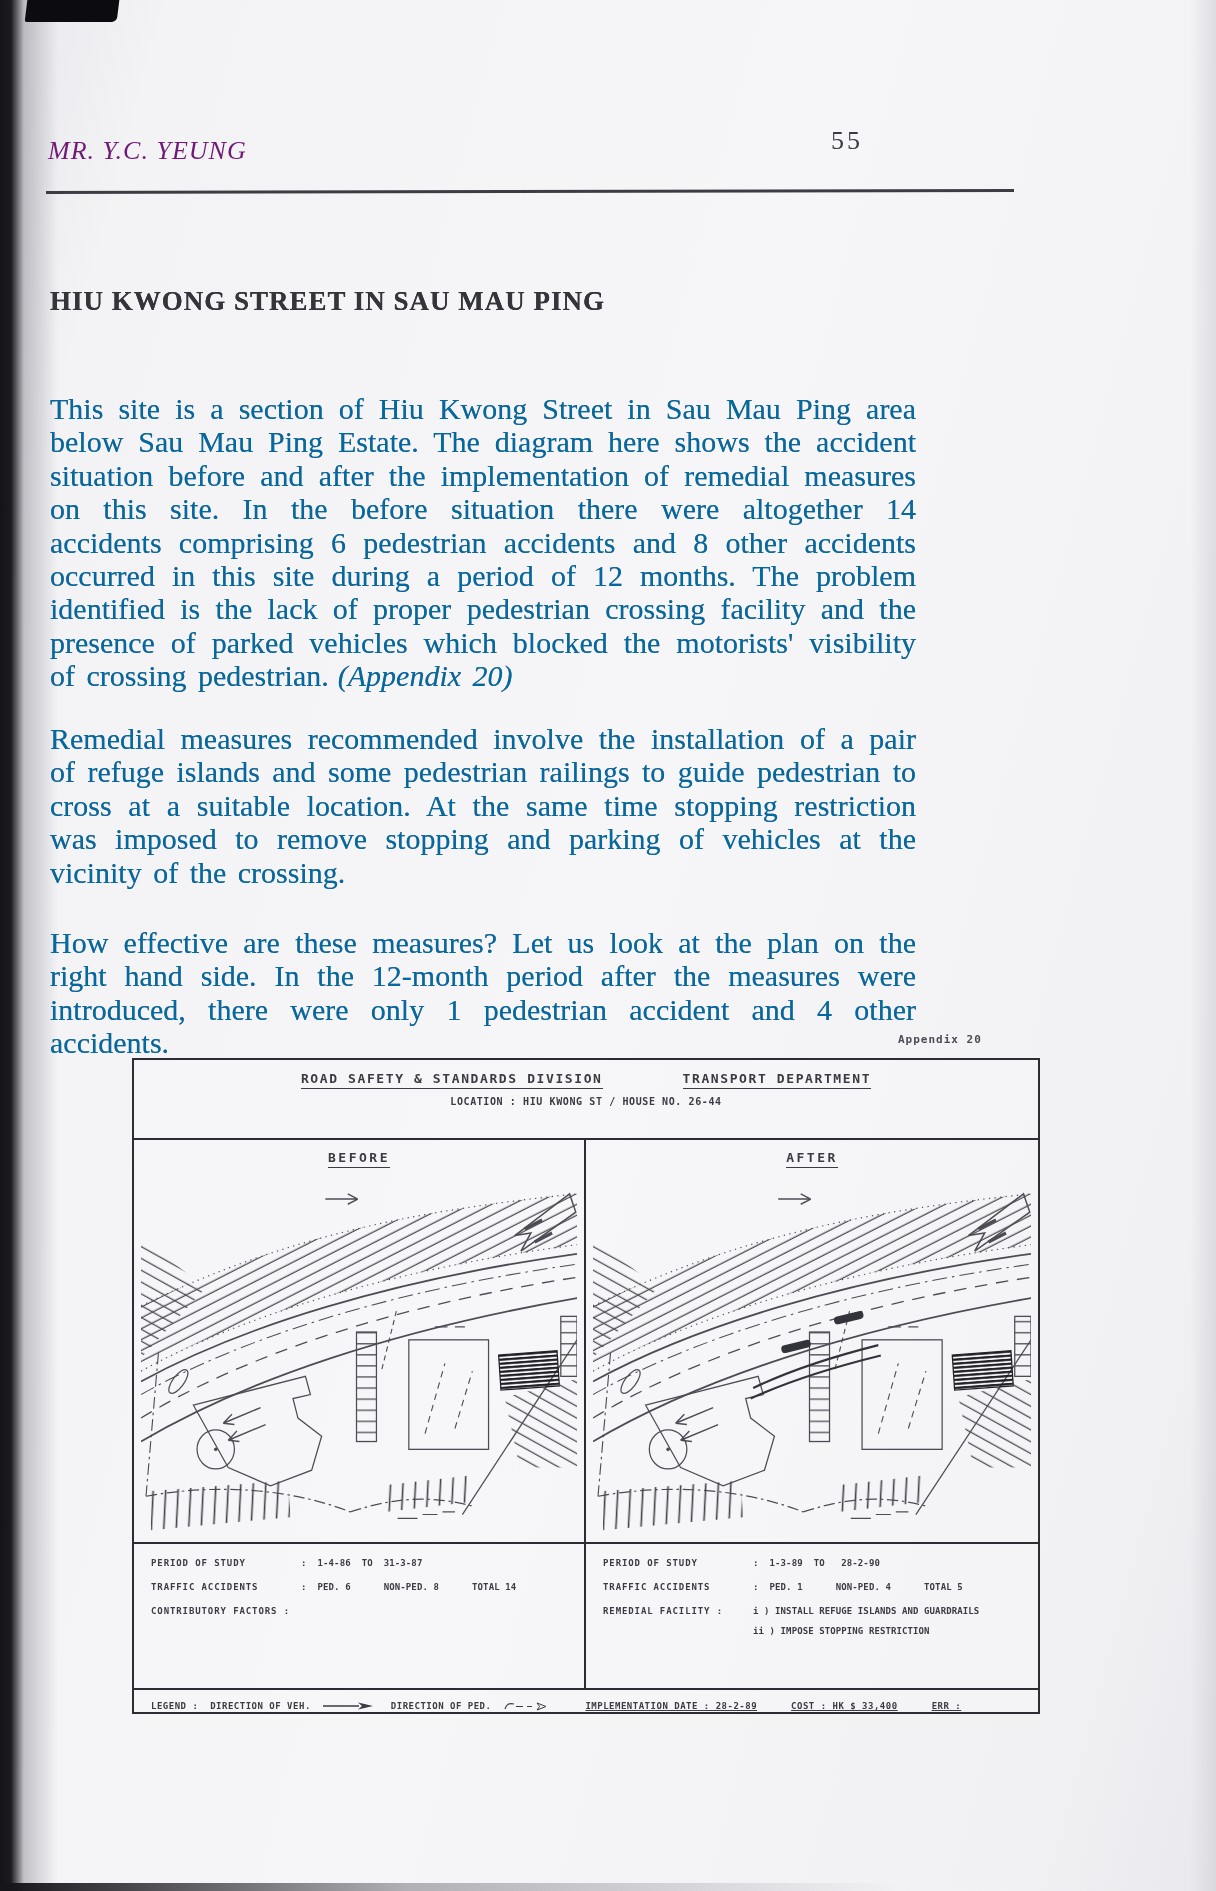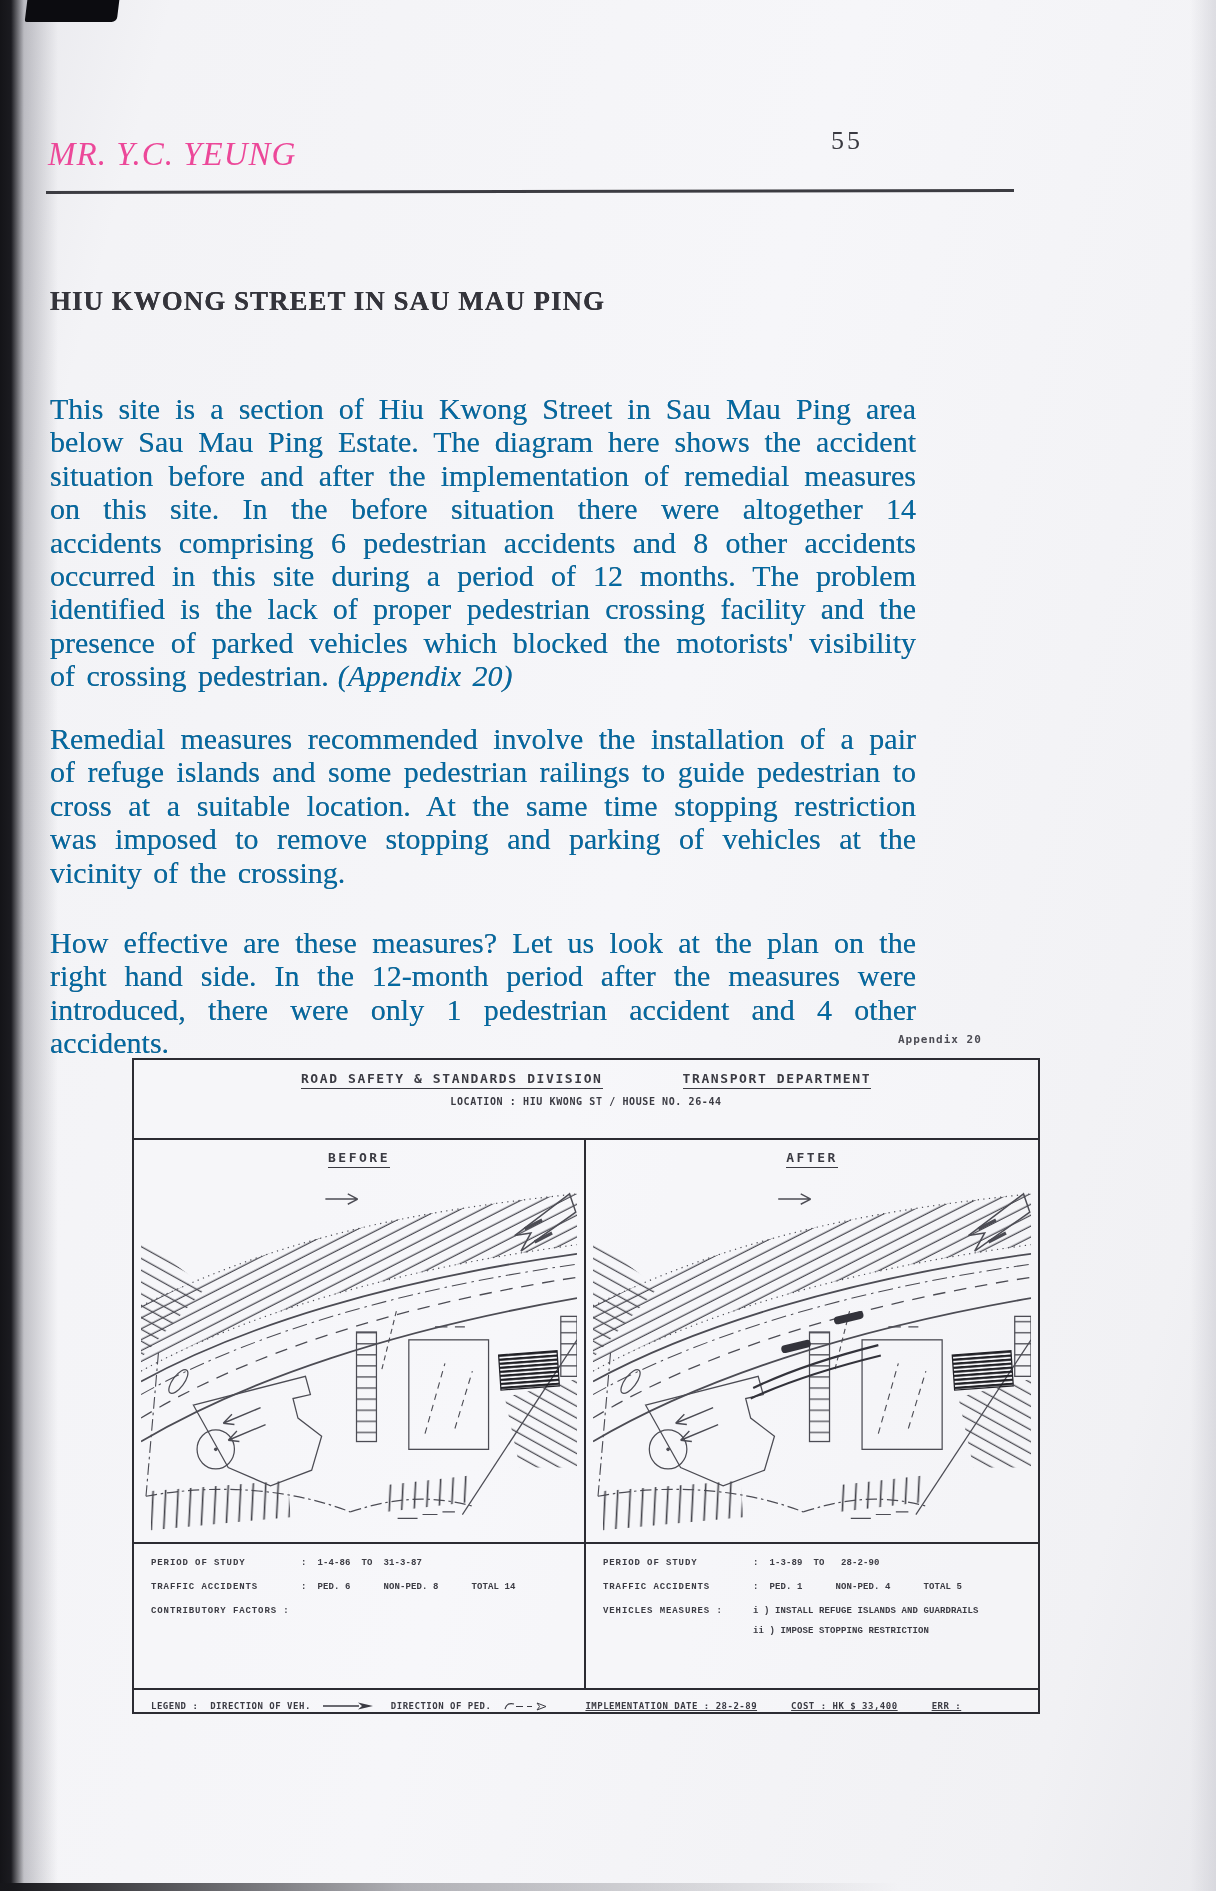--- a/index.html
+++ b/index.html
@@ -12,21 +12,21 @@
   
   .edge-left{position:absolute;left:0;top:0;bottom:0;width:58px;
     background:linear-gradient(90deg,#141418 0,#1b1b20 11px,rgba(110,110,120,.38) 24px,rgba(240,240,244,0) 58px);}
   .corner-top{position:absolute;left:26px;top:0;width:92px;height:22px;background:#0c0c10;transform:skewX(-7deg);border-radius:0 0 5px 2px;}
   .edge-bottom{position:absolute;left:0;bottom:0;height:8px;width:900px;
     background:linear-gradient(90deg,#16161a 0,rgba(90,90,98,.45) 45%,rgba(235,235,239,0) 100%);}
   .edge-right{position:absolute;right:0;top:0;bottom:0;width:26px;
     background:linear-gradient(270deg,rgba(205,205,212,.6) 0,rgba(244,244,247,0) 100%);}
 
   
-  .running-header{position:absolute;left:48px;top:136px;font-style:italic;font-size:33px;letter-spacing:1px;color:#ec4899;}
+  .running-header{position:absolute;left:48px;top:136px;font-style:italic;font-size:26px;letter-spacing:1px;color:#701a75;}
   .page-number{position:absolute;left:831px;top:126px;font-size:26px;letter-spacing:3px;color:#3a3a41;}
   .header-rule{position:absolute;left:46px;top:190px;width:968px;height:3px;background:#3c3c42;transform:rotate(-0.12deg);}
 
   
   .section-title{position:absolute;left:50px;top:286px;font-size:27px;font-weight:700;letter-spacing:1px;color:#34343b;
     text-shadow:0 0 .5px #34343b;}
   .para{position:absolute;left:50px;width:866px;font-size:30px;line-height:33.4px;text-align:justify;
     word-spacing:4px;color:#0369a1;text-shadow:0 0 .5px rgba(48,48,56,.6);}
   .para-1{top:362px;}
   .para-2{top:692px;}
@@ -44,21 +44,21 @@
   .fig-location{margin-top:7px;font-size:10px;font-weight:700;letter-spacing:.6px;}
   .fig-panels{display:grid;grid-template-columns:1fr 1fr;height:402px;box-sizing:border-box;}
   .panel{position:relative;box-sizing:border-box;padding-top:10px;}
   .panel-before{border-right:2px solid #2c2c33;}
   .panel-heading{text-align:center;font-size:13px;font-weight:700;letter-spacing:2.5px;}
   .panel-heading span{border-bottom:1.6px solid #3b3b43;padding-bottom:2px;}
   .map-wrap{position:absolute;left:7px;right:7px;top:46px;bottom:4px;}
   .map-wrap svg{width:100%;height:100%;}
 
   .fig-stats{display:grid;grid-template-columns:1fr 1fr;height:146px;border-top:2px solid #2c2c33;box-sizing:border-box;}
-  .stats-col{padding:9px 4px 0 17px;box-sizing:border-box;font-family:Liberation Mono, monospace;}
+  .stats-col{padding:9px 4px 0 17px;box-sizing:border-box;}
   .stats-col-before{border-right:2px solid #2c2c33;}
   .stat-row{display:flex;margin-bottom:4px;font-size:9px;font-weight:700;line-height:20px;}
   .stat-label{flex:0 0 150px;letter-spacing:.9px;white-space:pre;}
   .stat-value{white-space:pre;letter-spacing:.1px;}
   .stat-multi{display:flex;flex-direction:column;}
   .indent2{padding-left:26px;}
 
   .fig-legend{display:flex;align-items:center;height:34px;border-top:2px solid #2c2c33;box-sizing:border-box;
     font-size:9px;font-weight:700;letter-spacing:.5px;padding-left:17px;white-space:pre;}
   .fig-legend .gap-s{margin-left:10px;} .fig-legend .gap-m{margin-left:16px;} .fig-legend .gap-l{margin-left:34px;text-decoration:underline;}
@@ -203,21 +203,21 @@
     <div class="stats-col">
       <div class="stat-row">
         <span class="stat-label">PERIOD OF STUDY</span>
         <span class="stat-value">:  1-3-89  TO   28-2-90</span>
       </div>
       <div class="stat-row">
         <span class="stat-label">TRAFFIC ACCIDENTS</span>
         <span class="stat-value">:  PED. 1      NON-PED. 4      TOTAL 5</span>
       </div>
       <div class="stat-row">
-        <span class="stat-label">VEHICLES MEASURES :</span>
+        <span class="stat-label">REMEDIAL FACILITY :</span>
         <span class="stat-value stat-multi">
           <span>i ) INSTALL REFUGE ISLANDS AND GUARDRAILS</span>
           <span>ii ) IMPOSE STOPPING RESTRICTION</span>
         </span>
       </div>
     </div>
   </div>
 
   <div class="fig-legend">
     <span>LEGEND :  DIRECTION OF VEH.</span>

